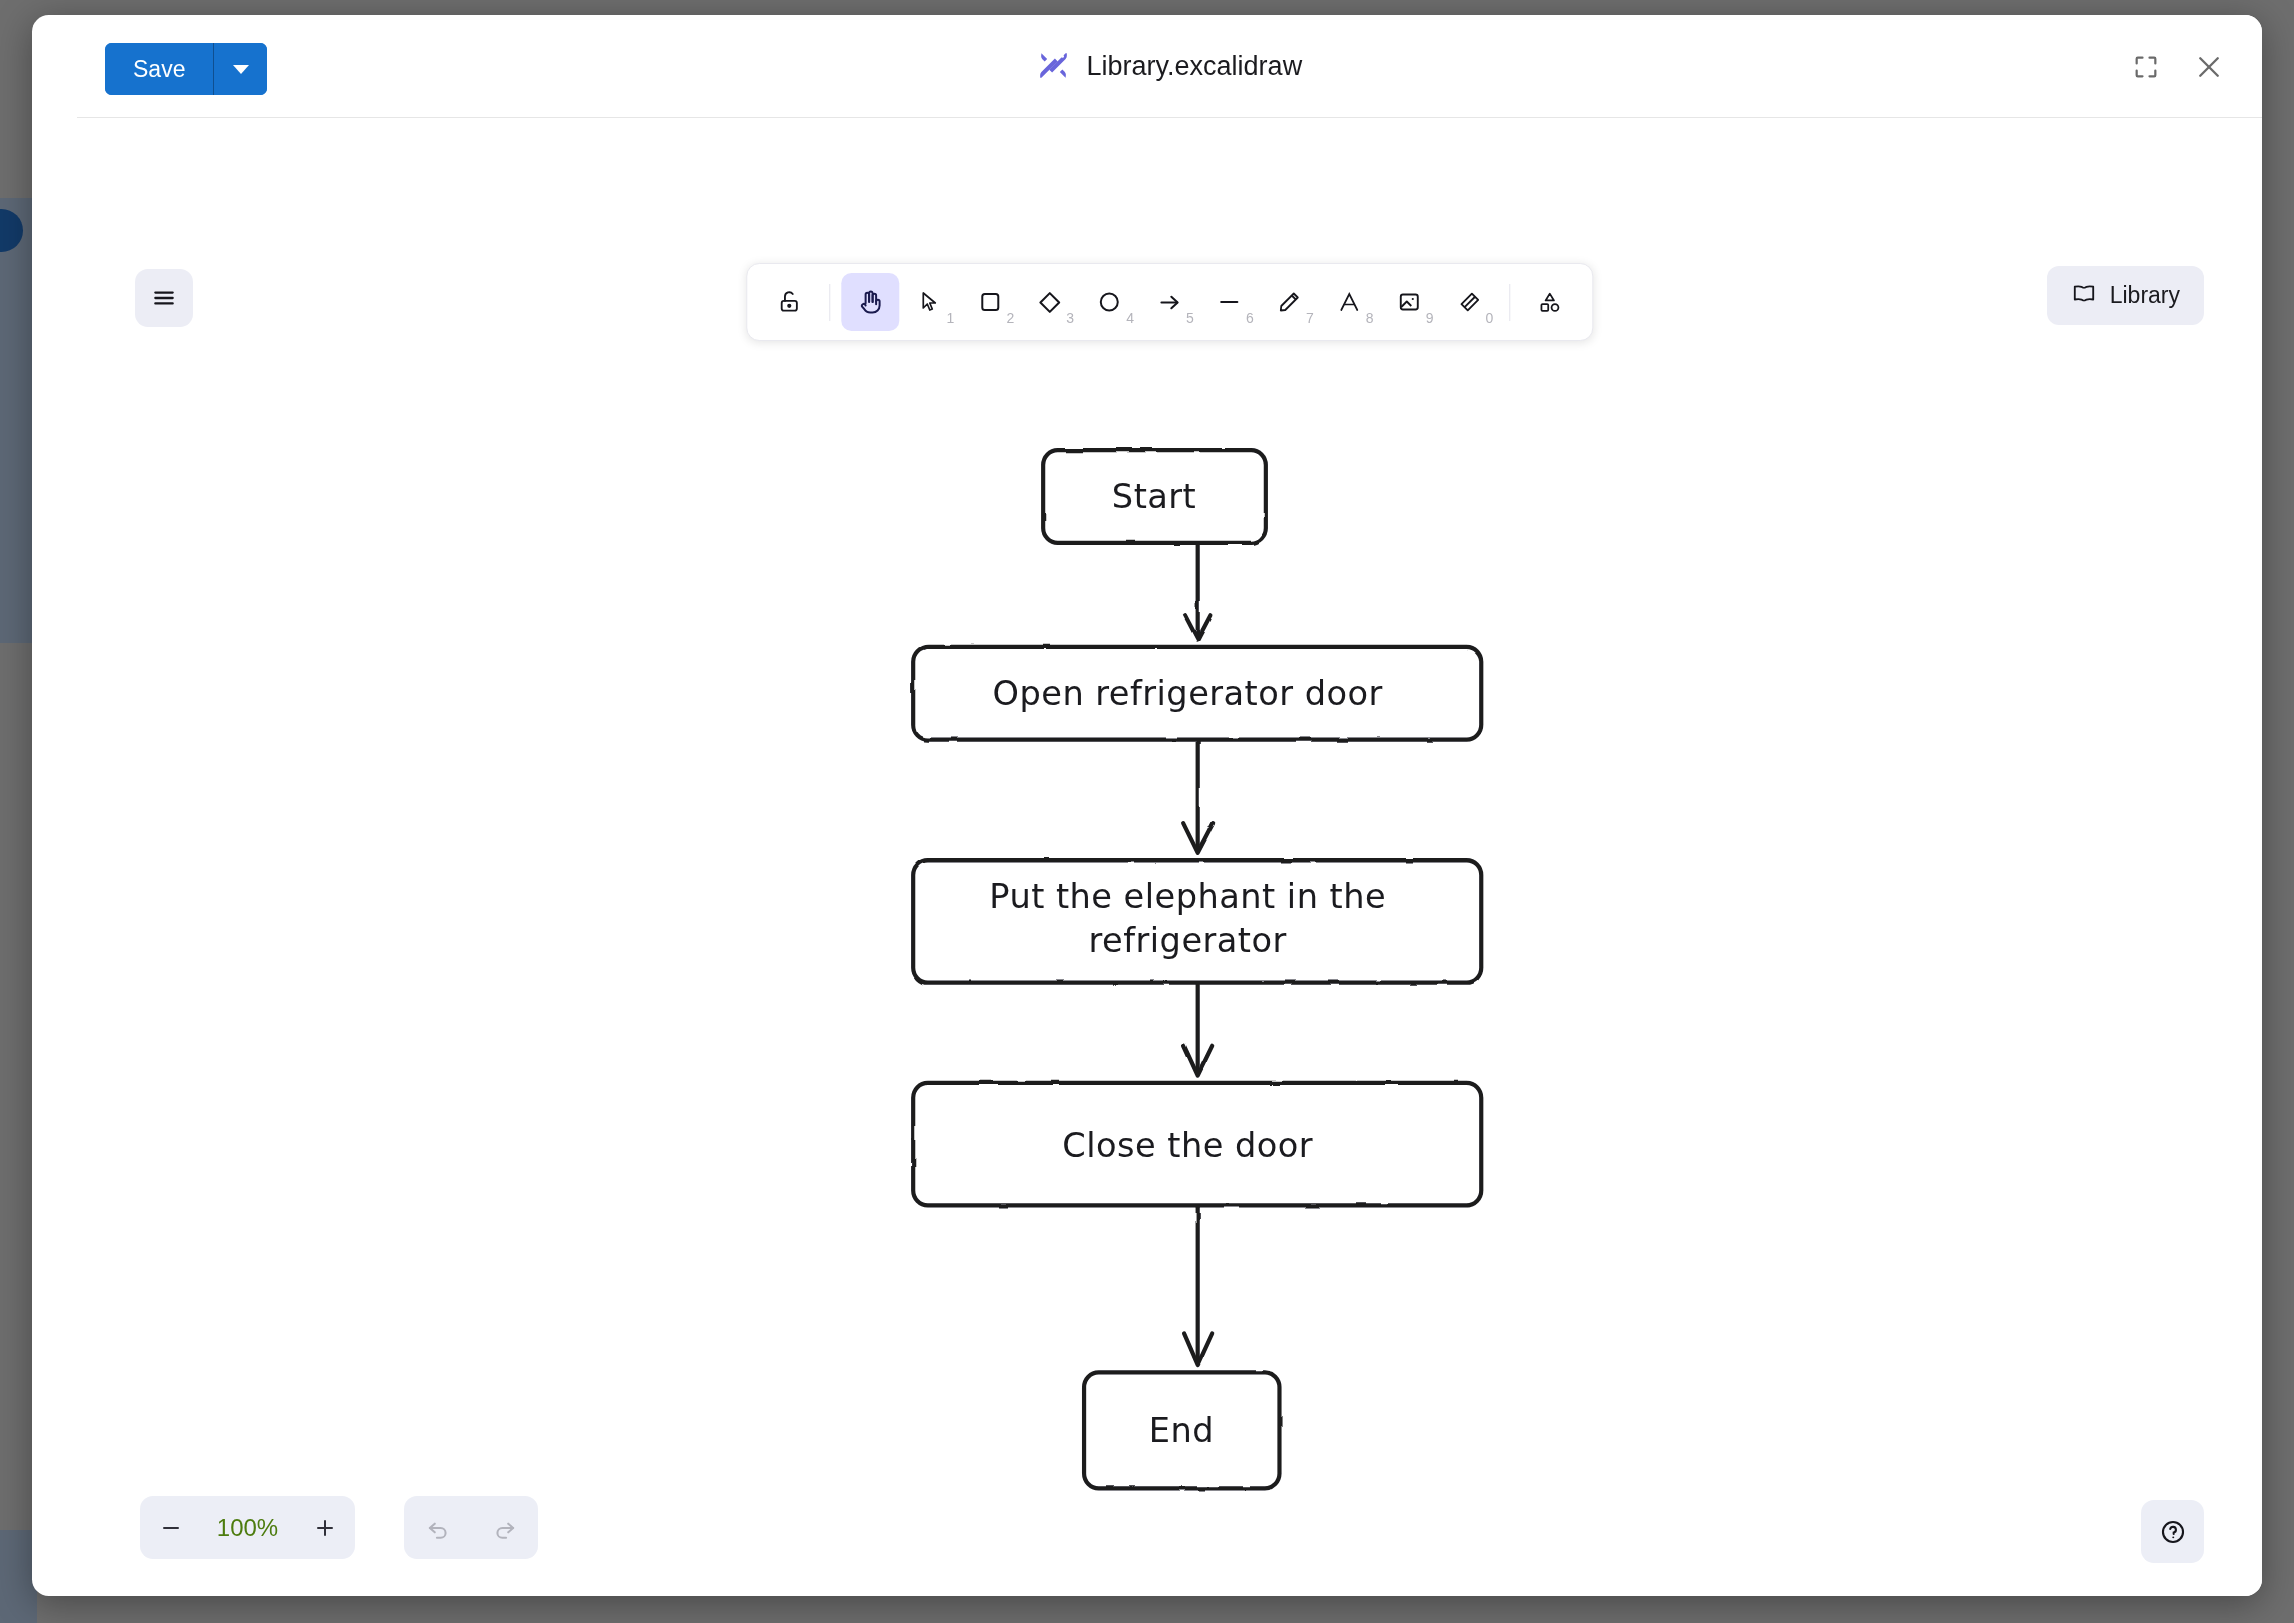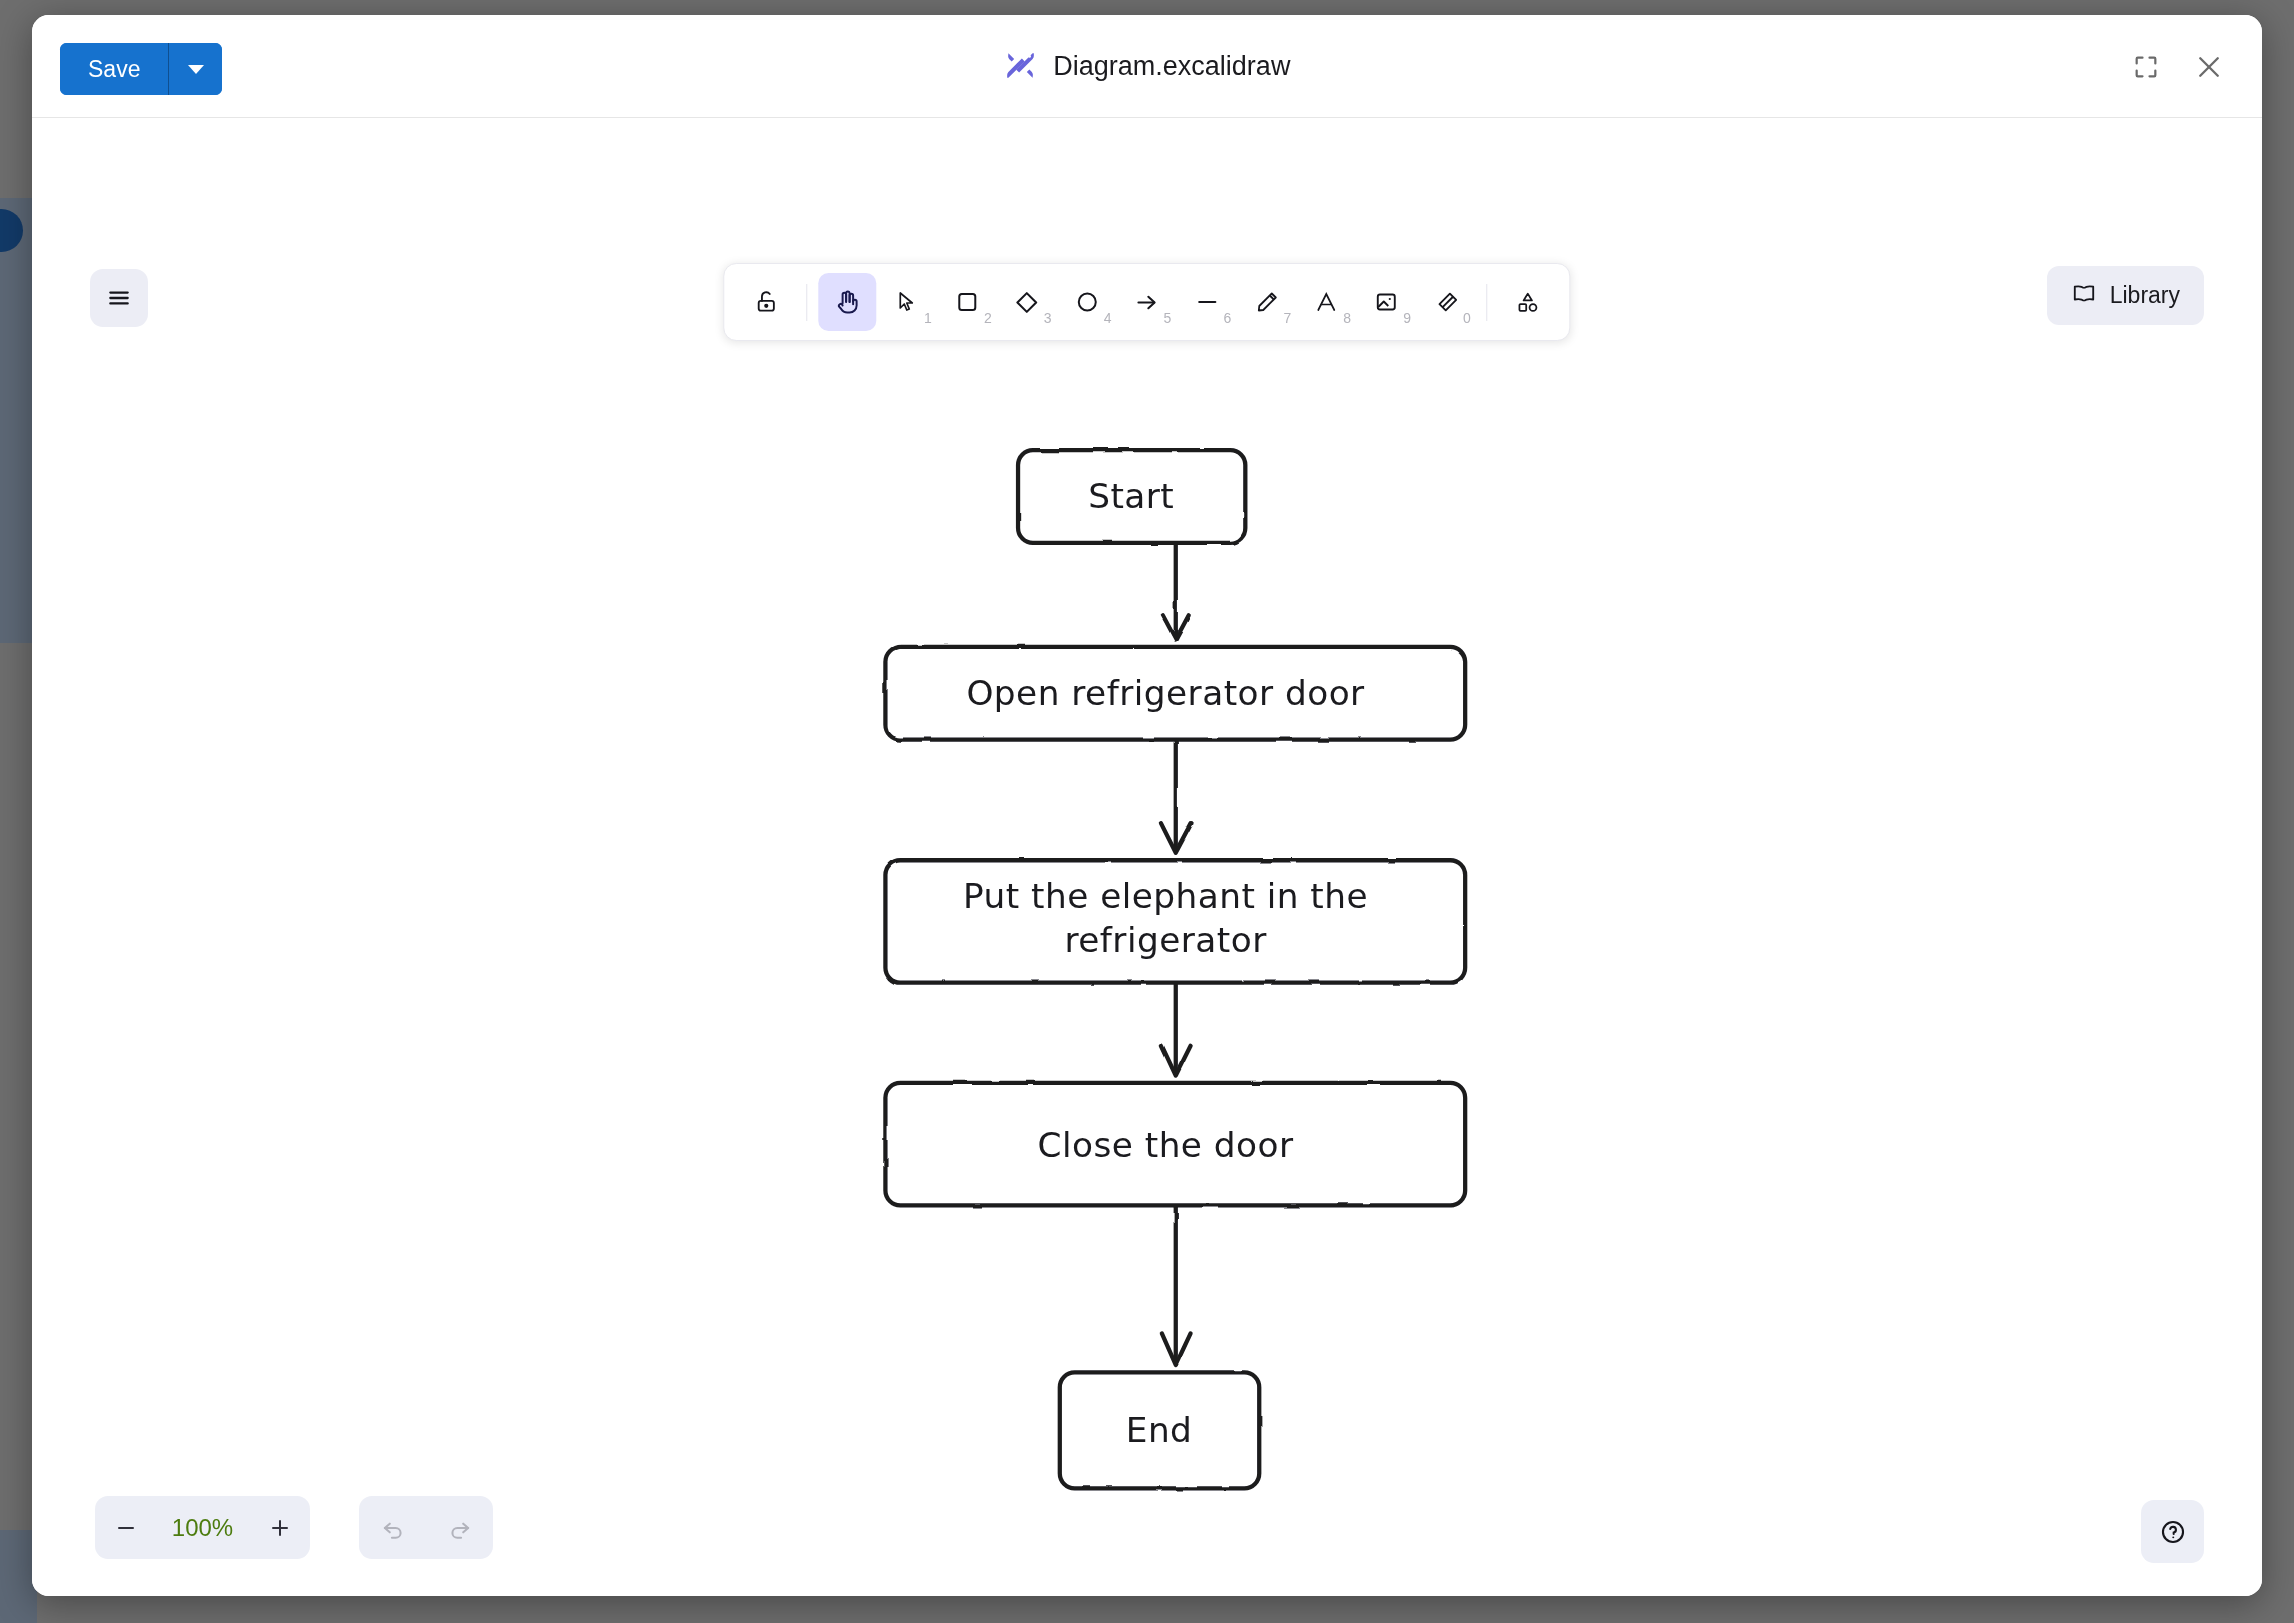--- a/index.html
+++ b/index.html
@@ -49,20 +49,21 @@
     left: 32px;
     top: 15px;
     width: 2230px;
     height: 1581px;
     background: #ffffff;
     border-radius: 16.7px;
     box-shadow: 0 7.4px 37px rgba(0,0,0,.35);
     overflow: hidden;
     display: flex;
     flex-direction: column;
+    padding-left: 45px;
   }
 
   
   #titlebar {
     position: relative;
     height: 103px;
     flex: 0 0 103px;
     border-bottom: 0.9px solid #e6e6e6;
     background: #fff;
   }
@@ -318,21 +319,21 @@
         <svg width="33" height="33" viewBox="0 0 24 24">
           <g fill="#6965db">
             <path d="M3.2 3.1 L7.4 7.3 L5.6 9.1 L3.9 7.4 C3.3 6.8 3 6 3 5.2 Z"></path>
             <path d="M20.8 3.1 L8.9 15 L11 17.1 L20.8 7.3 C21.4 6.7 21.7 5.9 21.7 5.1 L21.7 3.1 Z"></path>
             <path d="M3.2 20.9 L15.1 9 L13 6.9 L3.2 16.7 C2.6 17.3 2.3 18.1 2.3 18.9 L2.3 20.9 Z"></path>
             <path d="M20.8 20.9 L16.6 16.7 L18.4 14.9 L20.1 16.6 C20.7 17.2 21 18 21 18.8 Z"></path>
             <circle cx="18.6" cy="5.4" r="1" fill="#fff"></circle>
           </g>
         </svg>
       </span>
-      <span id="doc-title">Diagram.excalidraw</span>
+      <span id="doc-title">Library.excalidraw</span>
     </div>
 
     <div id="win-controls">
       <button class="win-btn">
         <svg width="28" height="28" viewBox="0 0 24 24" fill="none" stroke="#6a6a6a" stroke-width="1.9" stroke-linecap="round">
           <path d="M4 9V5a1 1 0 0 1 1-1h4"></path>
             <path d="M20 9V5a1 1 0 0 0-1-1h-4"></path>
           <path d="M4 15v4a1 1 0 0 0 1 1h4"></path>
             <path d="M20 15v4a1 1 0 0 1-1 1h-4"></path>
         </svg>

